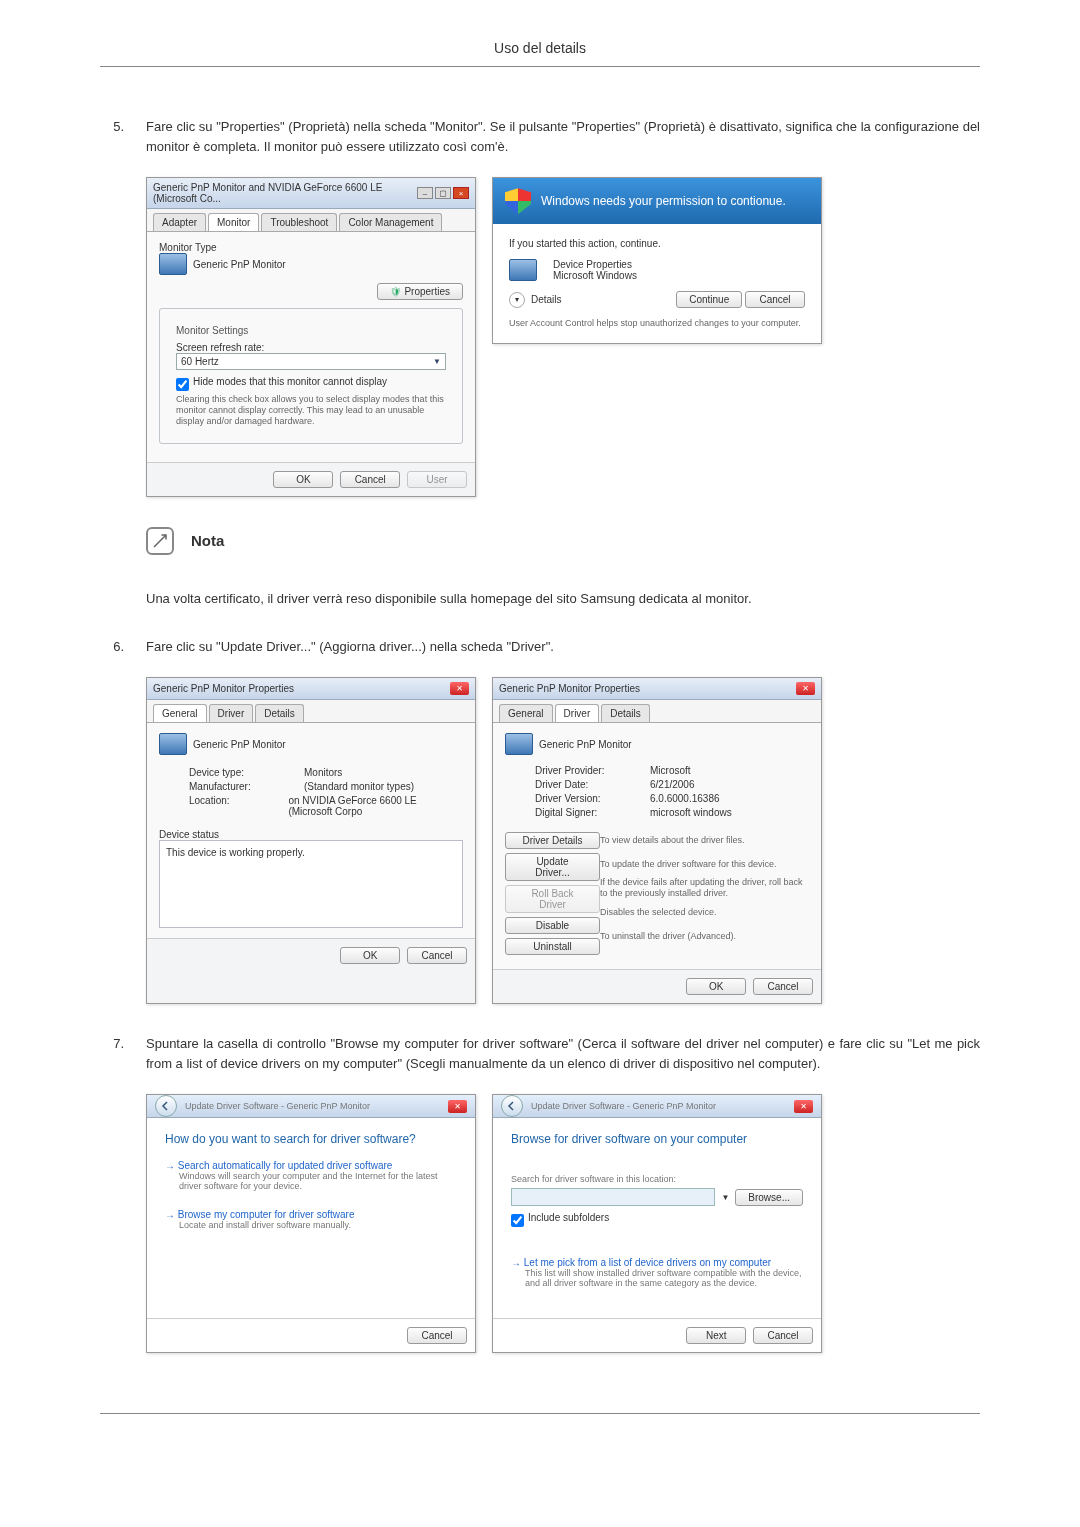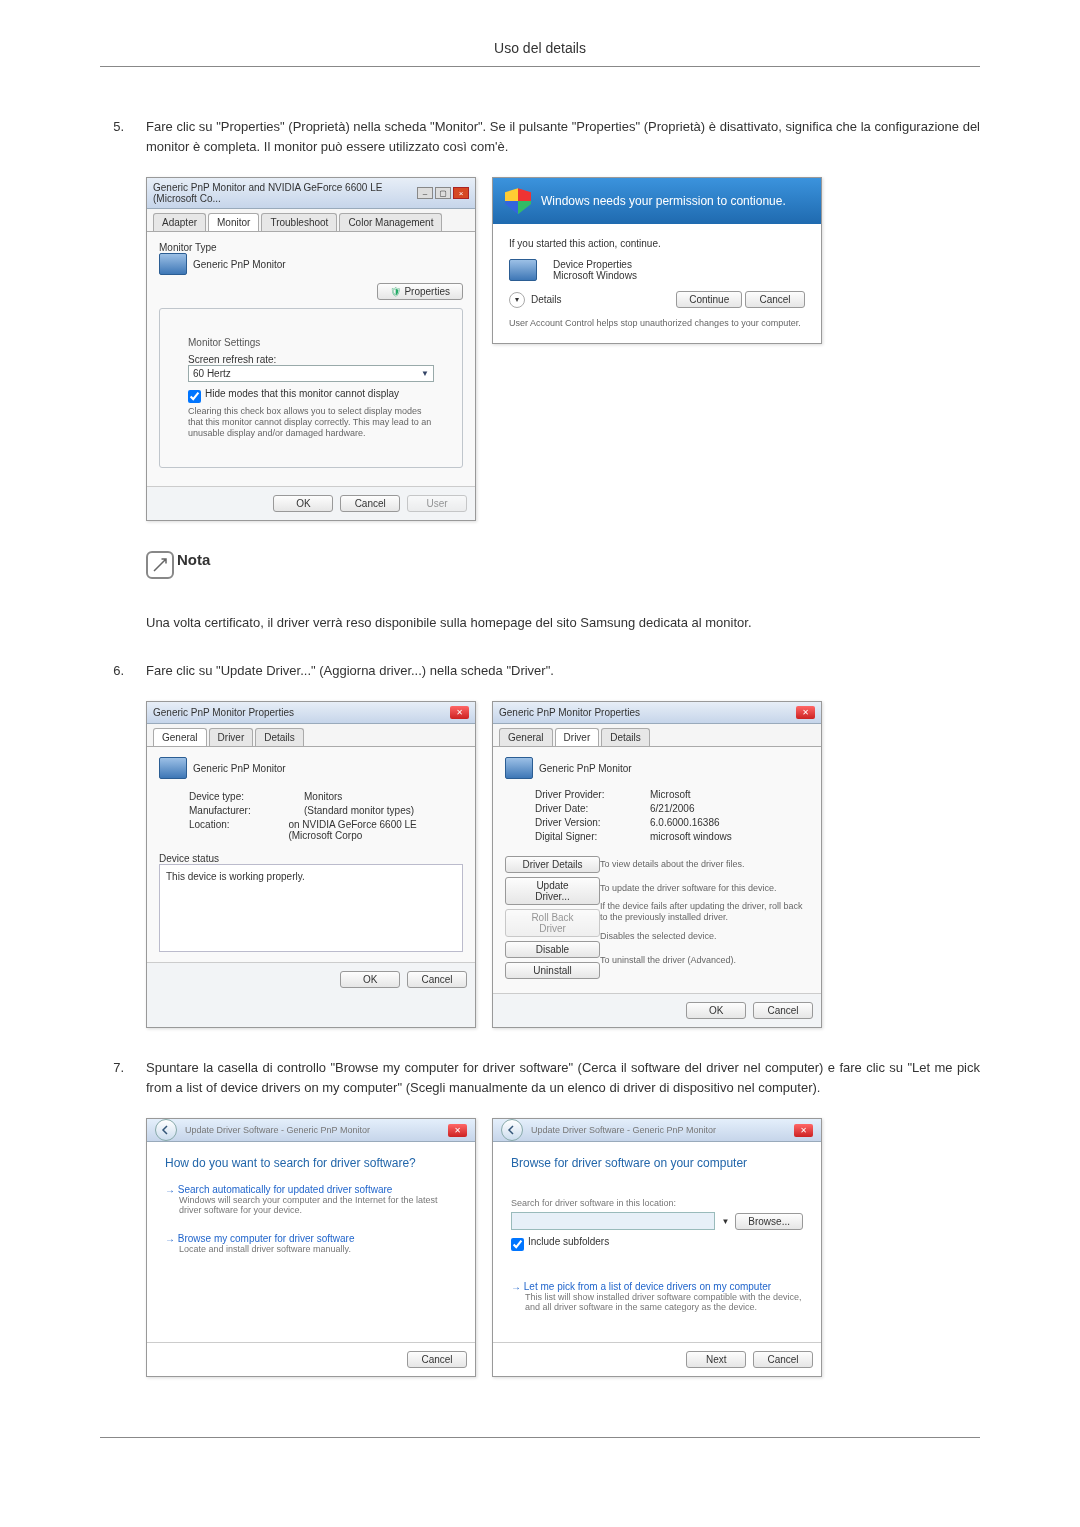--- a/index.html
+++ b/index.html
@@ -77,21 +77,21 @@
   }
   .tab.active { background: #fff; }
   .pane {
     padding: 10px 12px;
     background: #f9f9f9;
   }
   .groupbox {
     border: 1px solid #c0c6cc;
     border-radius: 3px;
     margin: 8px 0;
-    padding: 28px;
+    padding: 16px;
   }
   .groupbox legend, .groupbox .gb-title { font-size: 10px; color: #555; margin-bottom: 6px; }
   .monicon {
     width: 28px; height: 22px; background: linear-gradient(#9cc0e6, #3e77b6);
     border: 1px solid #2b5d93; display: inline-block; vertical-align: middle;
     margin-right: 6px; border-radius: 2px;
   }
   .btn {
     display: inline-block;
     background: linear-gradient(#fdfdfd,#e6e6e6);
@@ -125,21 +125,21 @@
     gap: 10px;
   }
   .shieldlg {
     width: 26px; height: 26px;
     background: conic-gradient(#e33 0 90deg,#3b6 90deg 180deg,#36d 180deg 270deg,#fc3 270deg 360deg);
     border-radius: 3px;
     clip-path: polygon(50% 0,100% 15%,100% 60%,50% 100%,0 60%,0 15%);
   }
   .uac-row { display: flex; align-items: center; gap: 10px; margin: 10px 0; }
   .note-head {
-    display: flex; align-items: flex-start; gap: 3px; margin: 30px 0 14px 46px;
+    display: flex; align-items: center; gap: 17px; margin: 30px 0 14px 46px;
   }
   .note-icon {
     width: 28px; height: 28px; border: 2px solid #888; border-radius: 6px;
     display: inline-flex; align-items: center; justify-content: center;
   }
   .note-icon svg { stroke: #666; stroke-width: 2; fill: none; }
   .note-label { font-weight: bold; font-size: 15px; }
   .note-text { margin: 0 0 28px 46px; text-align: justify; line-height: 1.55; }
   .footer-line { border-top: 1px solid #888; margin-top: 60px; }
   .proprow { display: flex; gap: 10px; margin: 3px 0; }

